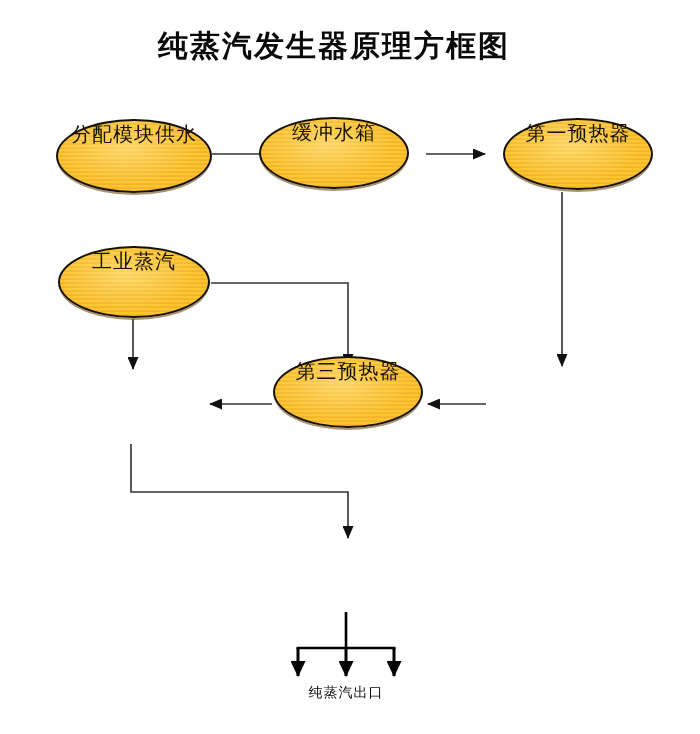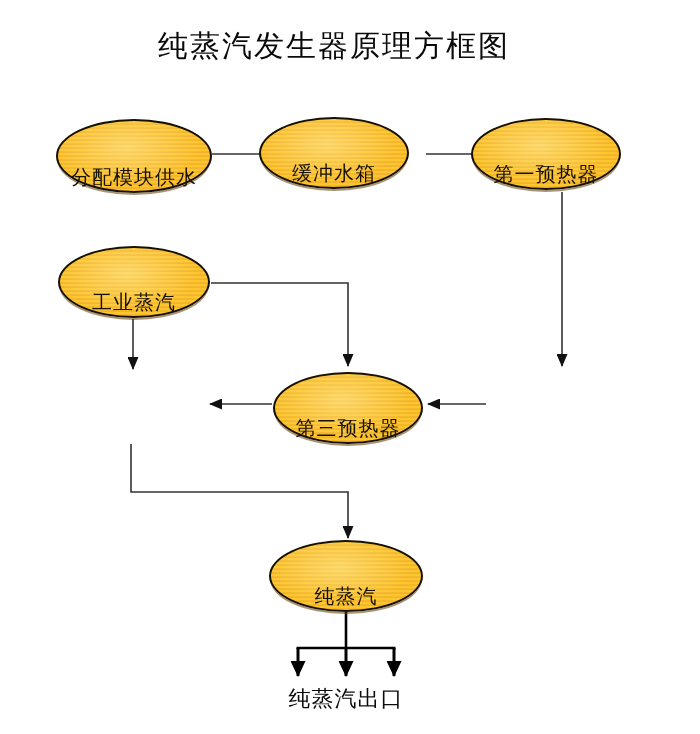--- a/index.html
+++ b/index.html
@@ -17,54 +17,54 @@
   }
   .title {
     position: absolute;
     top: 26px;
     left: 0;
     width: 668px;
     text-align: center;
     font-size: 30px;
     letter-spacing: 2px;
     color: #0a0a0a;
-    font-weight: 400;
+    font-weight: 700;
     white-space: nowrap;
   }
   .edges {
     position: absolute;
     top: 0;
     left: 0;
   }
   .node {
     position: absolute;
     border-radius: 50%;
     border: 2px solid #161103;
     box-sizing: border-box;
     background:
       radial-gradient(ellipse at 45% 38%, rgba(255,236,160,0.55), rgba(255,255,255,0) 62%),
       repeating-linear-gradient(180deg, #fdc62f 0px, #fdc62f 2px, #eda829 3px, #f8bd2d 4px);
     box-shadow: 0 3px 0 -1px rgba(97,61,3,0.55);
     display: flex;
-    align-items: flex-end;
+    align-items: flex-start;
     justify-content: center;
   }
   .node span {
     font-size: 20px;
     letter-spacing: 1px;
     color: #161005;
     white-space: nowrap;
   }
   .outlet-label {
     position: absolute;
     top: 684px;
     left: 246px;
     width: 200px;
     text-align: center;
-    font-size: 22px;
+    font-size: 14px;
     letter-spacing: 1px;
     color: #0a0a0a;
     white-space: nowrap;
   }
 </style>
 </head>
 <body>
 
 <div id="canvas">
 
@@ -99,33 +99,30 @@
   </svg>
 
   <div class="node" style="left:56px;  top:119px; width:156px; height:74px">
     <span>分配模块供水</span>
   </div>
 
   <div class="node" style="left:259px; top:117px; width:150px; height:72px">
     <span>缓冲水箱</span>
   </div>
 
-  <div class="node" style="left:471px; top:118px; width:150px; height:72px">
+  <div class="node" style="left:503px; top:118px; width:150px; height:72px">
     <span>第一预热器</span>
   </div>
 
   <div class="node" style="left:58px;  top:246px; width:152px; height:72px">
     <span>工业蒸汽</span>
   </div>
 
 
-  <div class="node" style="left:273px; top:372px; width:150px; height:72px">
+  <div class="node" style="left:273px; top:356px; width:150px; height:72px">
     <span>第三预热器</span>
   </div>
 
 
-  <div class="node" style="left:269px; top:540px; width:154px; height:72px">
-    <span>纯蒸汽</span>
-  </div>
 
   <div class="outlet-label">纯蒸汽出口</div>
 
 </div>
 
 </body></html>

